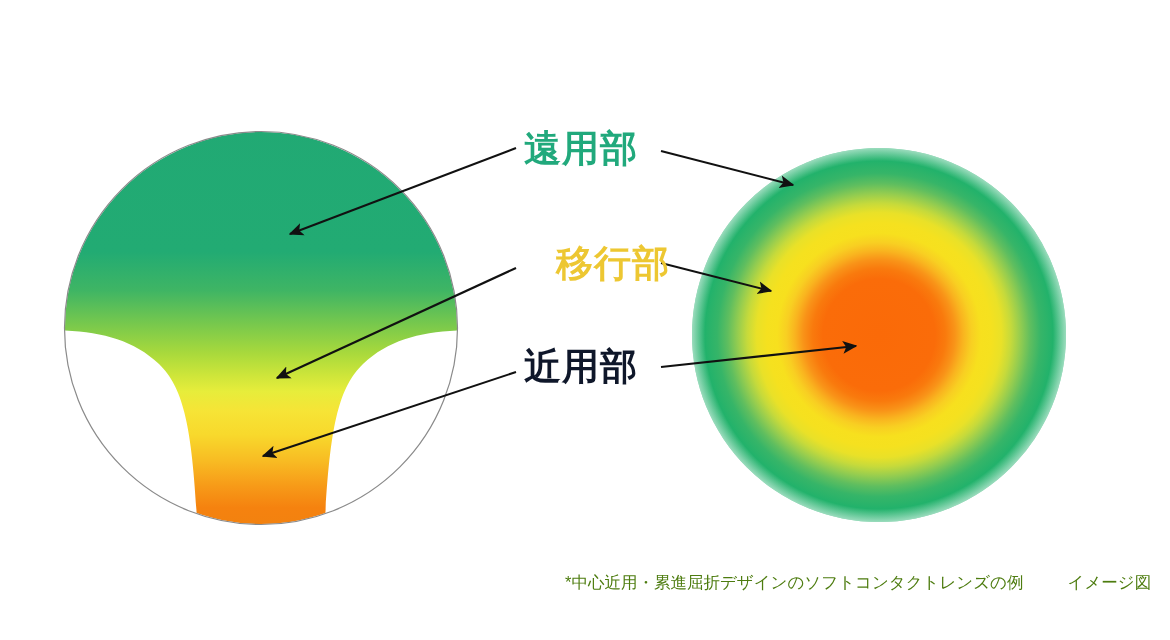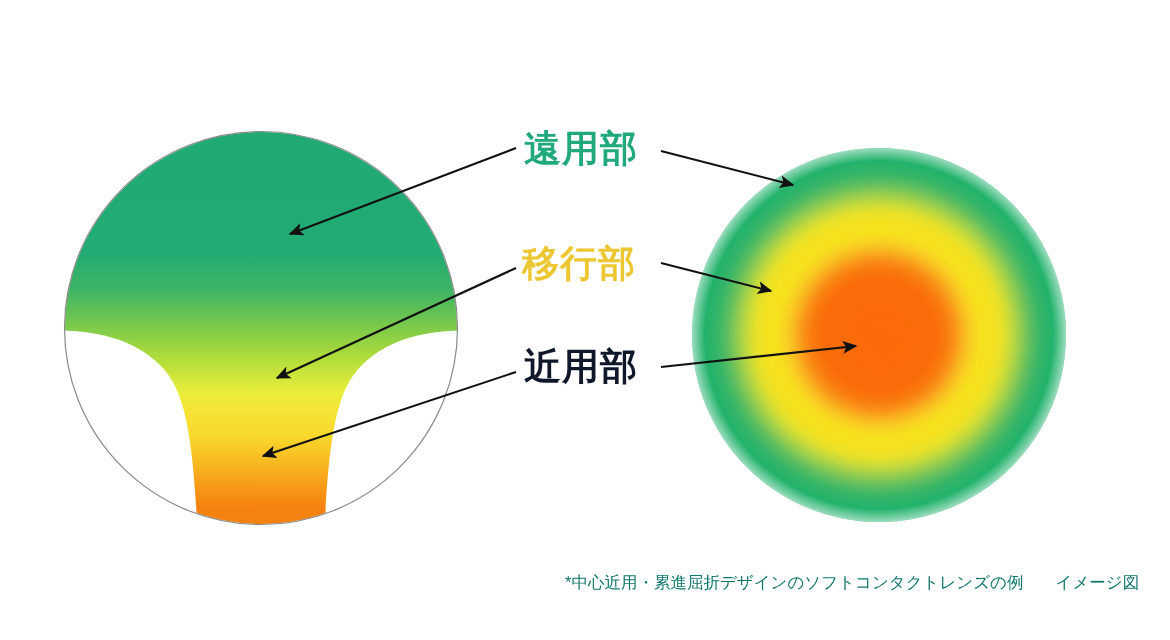--- a/index.html
+++ b/index.html
@@ -43,21 +43,21 @@
     letter-spacing: 1px;
     white-space: nowrap;
     user-select: none;
   }
   #label-distance {
     left: 524px;
     top: 130px;
     color: #21a97c;
   }
   #label-transition {
-    left: 522px;
+    left: 556px;
     top: 245px;
     color: #edc732;
   }
   #label-near {
     left: 524px;
     top: 348px;
     color: #0f172a;
   }
 
   
@@ -66,27 +66,27 @@
     left: 565px;
     top: 572px;
     width: 580px;
     display: flex;
     align-items: baseline;
     justify-content: flex-start;
   }
   .caption-text {
     font-family: "Liberation Sans", "DejaVu Sans", sans-serif;
     font-size: 16.5px;
-    color: #0f766e;
+    color: #4d7c0f;
     white-space: nowrap;
     letter-spacing: 0px;
   }
   #caption-note { }
   #caption-image-note {
-    margin-left: 32px;
+    margin-left: 44px;
   }
 </style>
 </head>
 <body>
 
 <div id="stage">
 
   <svg id="diagram-svg" viewBox="0 0 1170 640" xmlns="http://www.w3.org/2000/svg">
     <defs>
 

